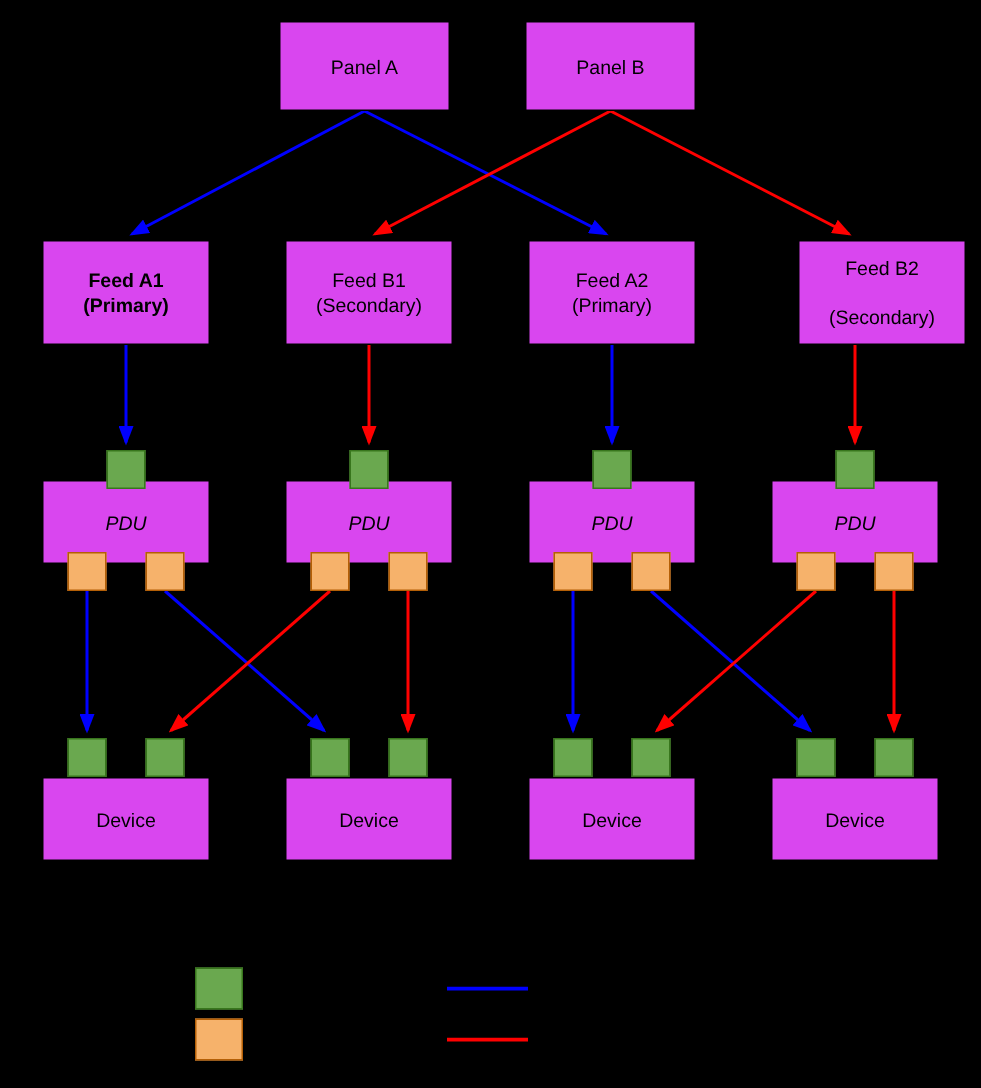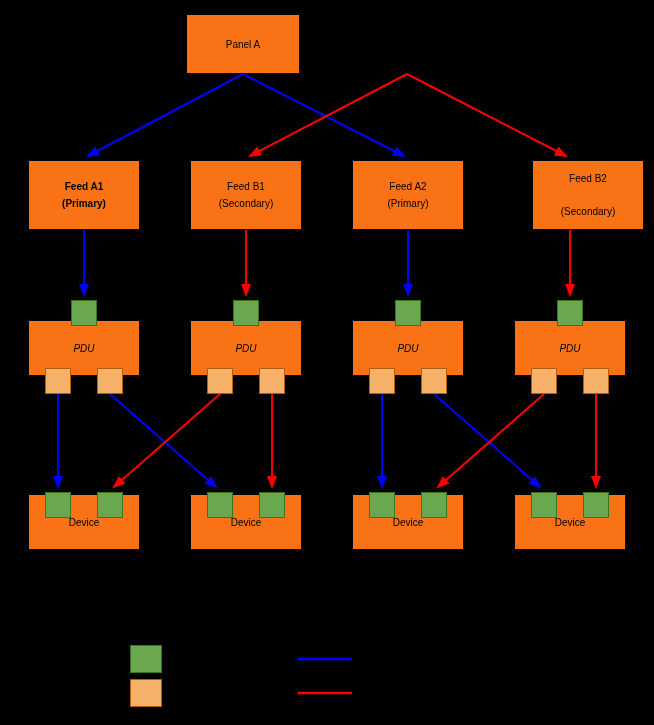--- a/index.html
+++ b/index.html
@@ -2,29 +2,29 @@
 <html><head>
 <meta charset="utf-8">
 <style>
   html,body{margin:0;padding:0;background:#000;}
   .stage{
     position:relative;width:654px;height:725px;background:#000;
     font-family:"Liberation Sans",sans-serif;overflow:hidden;
   }
   .wires{position:absolute;left:0;top:0;z-index:1;}
   .node{
-    position:absolute;background:#f97316;border:1px solid #000;
+    position:absolute;background:#d946ef;border:1px solid #000;
     box-sizing:border-box;display:flex;flex-direction:column;
     align-items:center;justify-content:center;color:#000;
-    font-size:10px;line-height:17px;text-align:center;z-index:2;
+    font-size:13px;line-height:17px;text-align:center;z-index:2;
   }
   .panel{width:114px;height:60px;top:14px;}
   .feed{width:112px;height:70px;top:160px;}
   .pdu{width:112px;height:56px;top:320px;font-style:italic;}
-  .device{width:112px;height:56px;top:494px;}
+  .device{width:112px;height:56px;top:518px;}
   .port{position:absolute;width:26px;height:26px;box-sizing:border-box;z-index:3;}
   .port-in{background:#6aa84f;border:1px solid #38761d;}
   .port-out{background:#f6b26b;border:1px solid #b45f06;}
   .legend-swatch{position:absolute;width:32px;height:28px;box-sizing:border-box;z-index:2;left:130px;}
   .legend-green{background:#6aa84f;border:1px solid #38761d;top:645px;}
   .legend-orange{background:#f6b26b;border:1px solid #b45f06;top:679px;}
 </style>
 </head>
 <body>
 
@@ -59,20 +59,23 @@
     <line x1="434" y1="394" x2="540" y2="487" stroke="#0000ff" stroke-width="2" marker-end="url(#arrow-blue)"></line>
     <line x1="544" y1="394" x2="438" y2="487" stroke="#ff0000" stroke-width="2" marker-end="url(#arrow-red)"></line>
     <line x1="596" y1="394" x2="596" y2="487" stroke="#ff0000" stroke-width="2" marker-end="url(#arrow-red)"></line>
 
     <line x1="298" y1="659" x2="352" y2="659" stroke="#0000ff" stroke-width="2.5"></line>
     <line x1="298" y1="693" x2="352" y2="693" stroke="#ff0000" stroke-width="2.5"></line>
   </svg>
 
   <div class="node panel" style="left:186px;">
     <span>Panel A</span>
+  </div>
+  <div class="node panel" style="left:350px;">
+    <span>Panel B</span>
   </div>
 
   <div class="node feed" style="left:28px;font-weight:bold;">
     <span>Feed A1</span>
     <span>(Primary)</span>
   </div>
   <div class="node feed" style="left:190px;">
     <span>Feed B1</span>
     <span>(Secondary)</span>
   </div>

